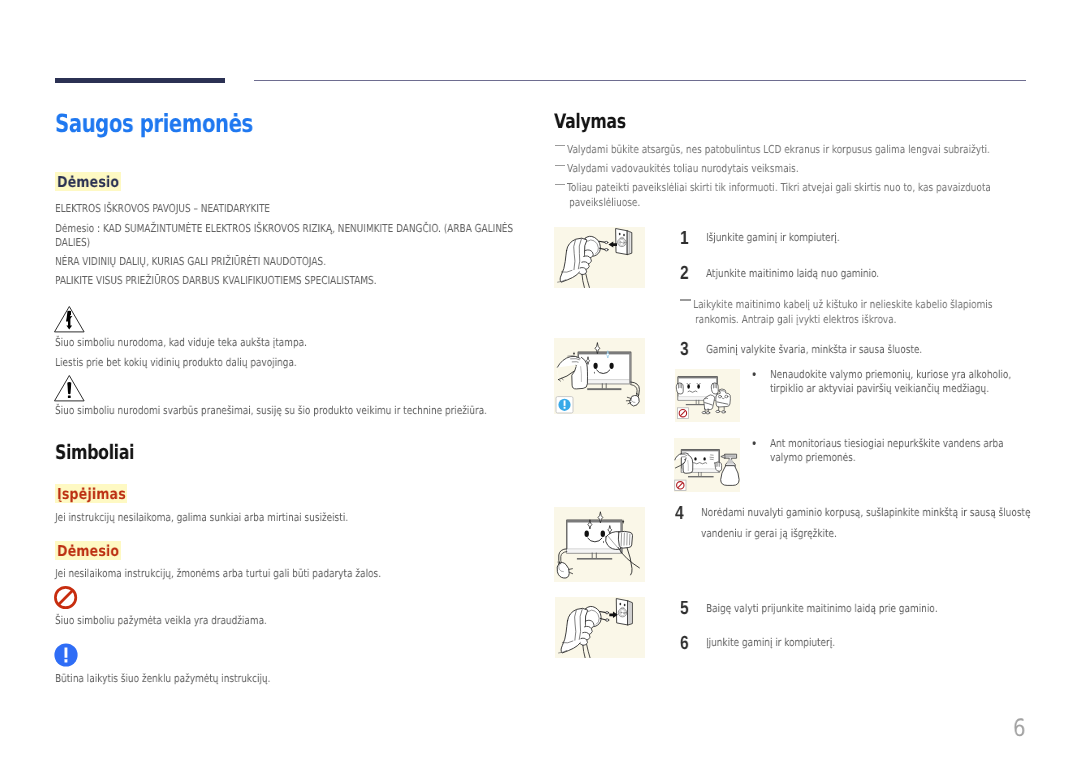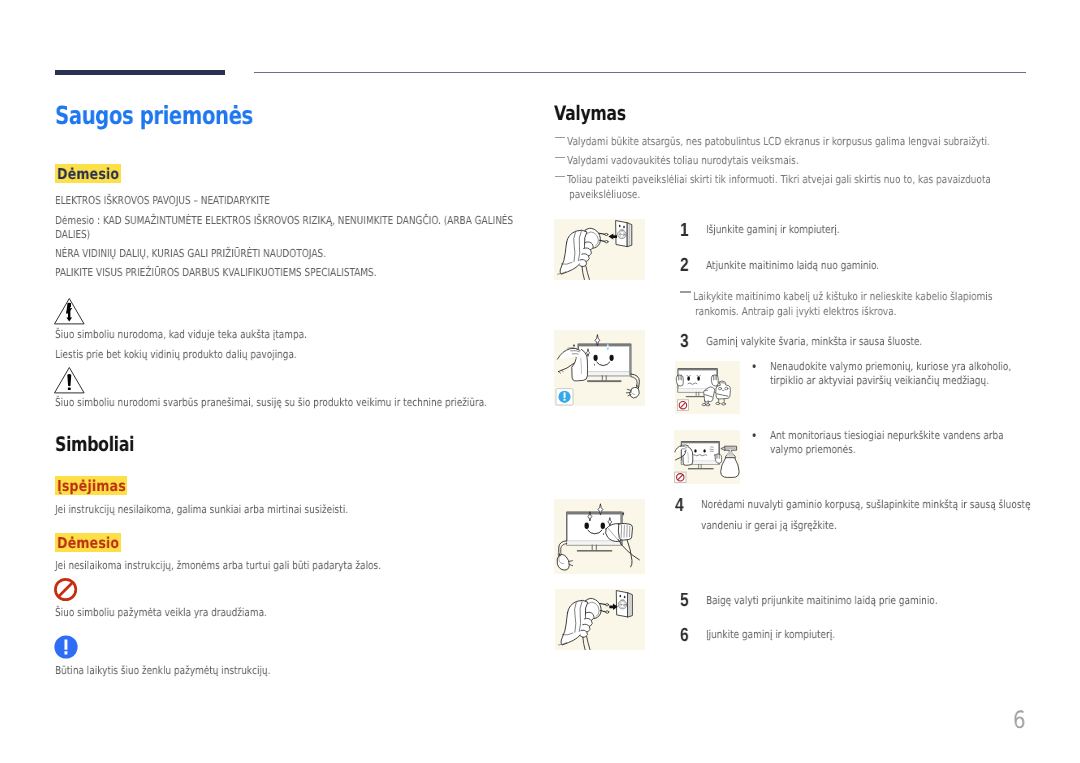--- a/index.html
+++ b/index.html
@@ -1,32 +1,32 @@
 <!DOCTYPE html>
 <html><head>
 <meta charset="utf-8">
 <title>Saugos priemonės</title>
 <style>
   html,body{margin:0;padding:0;background:#ffffff;}
   body{width:1080px;height:763px;font-family:"DejaVu Sans",sans-serif;overflow:hidden;
        -webkit-font-smoothing:antialiased;text-rendering:geometricPrecision;}
-  .page{position:relative;width:1080px;height:660px;background:#fff;}
+  .page{position:relative;width:1080px;height:660px;background:#fff;margin-top:8px;}
 
   .rule-bar{position:absolute;left:55px;top:70px;width:170px;height:5px;background:#2b3153;}
   .rule-line{position:absolute;left:254px;top:72px;width:772px;height:1px;background:#6e6d90;}
 
   
   .cx{display:inline-block;transform-origin:left top;white-space:pre;will-change:transform;}
 
   .abs{position:absolute;}
 
   .title-blue{color:#1f78f0;font-size:25px;font-weight:700;transform:scaleX(0.79);letter-spacing:-0.6px;}
   .h2blk{color:#141414;font-size:20px;font-weight:700;transform:scaleX(0.79);letter-spacing:-0.45px;}
 
-  .badge{position:absolute;background:#fde047;text-decoration:underline;}
+  .badge{position:absolute;background:#fef9c3;text-decoration:underline;}
   .badge .lbl{font-size:15px;font-weight:700;transform:scaleX(0.84);transform-origin:left top;
               letter-spacing:0.18px;display:inline-block;white-space:pre;position:absolute;will-change:transform;}
   .navytxt{color:#2b3153;}
   .redtxt{color:#bc2f12;}
 
   .body11{color:#606060;font-size:11px;transform:scaleX(0.812);}
   .note11{color:#747474;font-size:11px;transform:scaleX(0.812);}
   .stepnum{color:#2e2e2e;font-size:19px;font-weight:700;transform:scaleX(0.82);
            font-family:"Liberation Sans",sans-serif;}
   .pagenum{color:#a2a2a2;font-size:24px;font-weight:400;transform:scaleX(0.82);}

